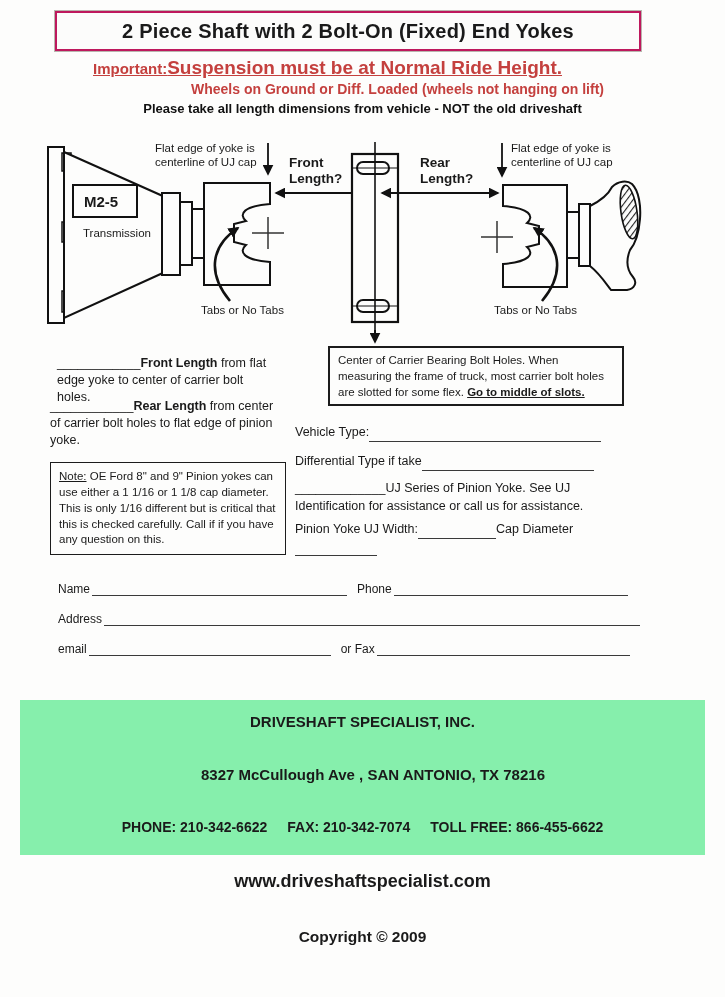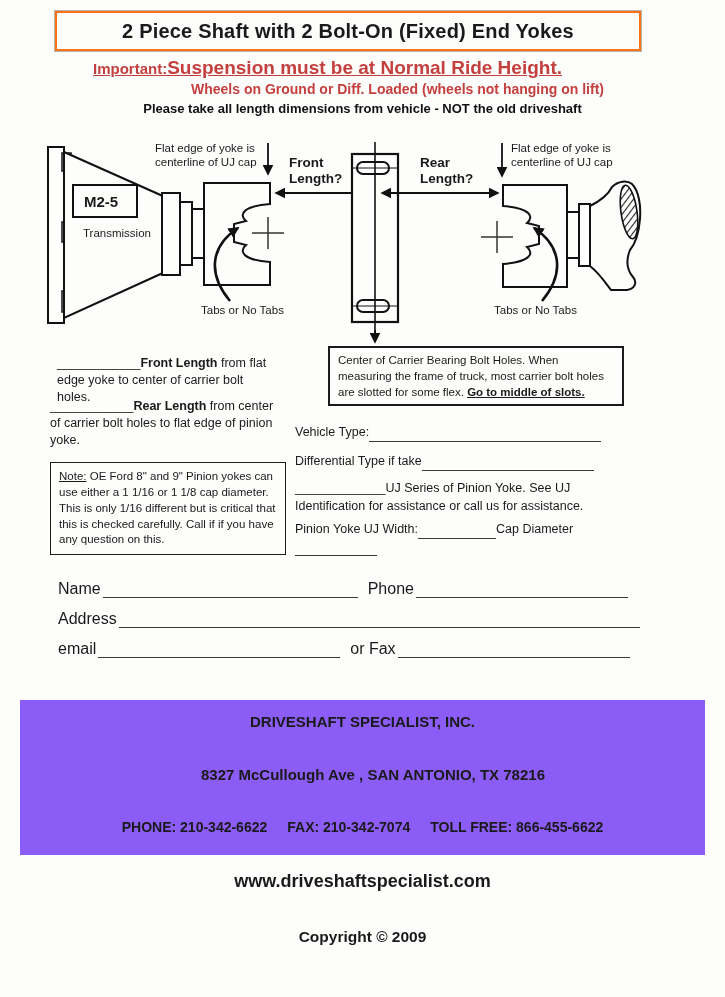--- a/index.html
+++ b/index.html
@@ -6,21 +6,21 @@
   .page{
     position:relative; width:725px; height:997px; background:#fdfdfc;
     font-family:"Liberation Sans", sans-serif; color:#1a1a1a; overflow:hidden;
     margin:0 auto;
   }
   .abs{position:absolute;}
 
   
   .title-box{
     left:55px; top:11px; width:582px; height:36px;
-    border:2px solid #f97316; box-shadow:0 0 0 1px #b9b5ae;
+    border:2px solid #be185d; box-shadow:0 0 0 1px #b9b5ae;
     display:flex; align-items:center; justify-content:center; background:#fcfcfb;
   }
   .title-box h1{margin:0; font-size:20px; font-weight:bold; letter-spacing:.2px;}
 
   
   .imp-row{left:93px; top:57px; width:600px; display:flex; align-items:baseline; white-space:nowrap;}
   .imp-label{font-size:15px; font-weight:bold; text-decoration:underline;}
   .imp-headline{font-size:19px; font-weight:bold; text-decoration:underline;}
   .imp-sub{left:70px; top:81px; width:655px; text-align:center; font-size:14px; font-weight:bold;}
   .dim-note{left:35px; top:101px; width:655px; text-align:center; font-size:13px; font-weight:bold; color:#111;}
@@ -53,31 +53,31 @@
 
   
   .ffield{font-size:12.5px; line-height:1.4;}
   .wline{display:inline-block; border-bottom:1.2px solid #3a3a3a; height:13px; vertical-align:bottom;}
   .f-vehicle{left:295px; top:424px; width:330px;}
   .f-diff{left:295px; top:453px; width:330px;}
   .f-uj{left:295px; top:480px; width:348px;}
   .f-pinion{left:295px; top:521px; width:348px;}
 
   
-  .c-row{display:flex; align-items:flex-end; font-size:16px; white-space:nowrap;}
+  .c-row{display:flex; align-items:flex-end; font-size:12px; white-space:nowrap;}
   .c-row .wline{height:15px;}
   .c-name{left:58px; top:580px; width:570px;}
   .c-addr{left:58px; top:610px; width:582px;}
   .c-email{left:58px; top:640px; width:572px;}
   .c-lab{margin-right:2px;}
   .c-mid{margin-left:10px; margin-right:2px;}
 
   
   .footer{
-    left:20px; top:700px; width:685px; height:155px; background:#8b5cf6;
+    left:20px; top:700px; width:685px; height:155px; background:#86efac;
     display:flex; flex-direction:column; justify-content:space-between;
     text-align:center; padding:13px 0; box-sizing:border-box;gap:36px;
   }
   .footer div{font-weight:bold;}
   .ft-company{font-size:15px;}
   .ft-address{font-size:15px;padding-left:21px;}
   .ft-phones{font-size:14px; display:flex; justify-content:center; gap:20px;}
   .ft-web{font-size:18px;}
   .ft-copy{font-size:15.5px;}
 </style>

